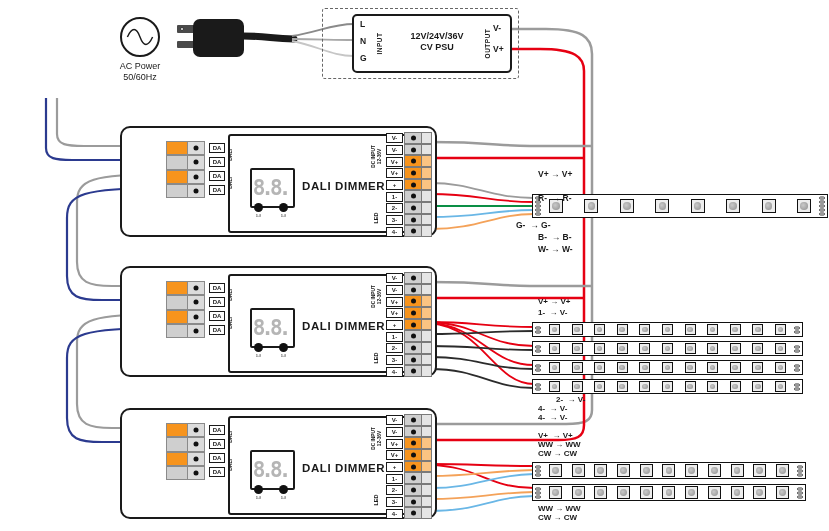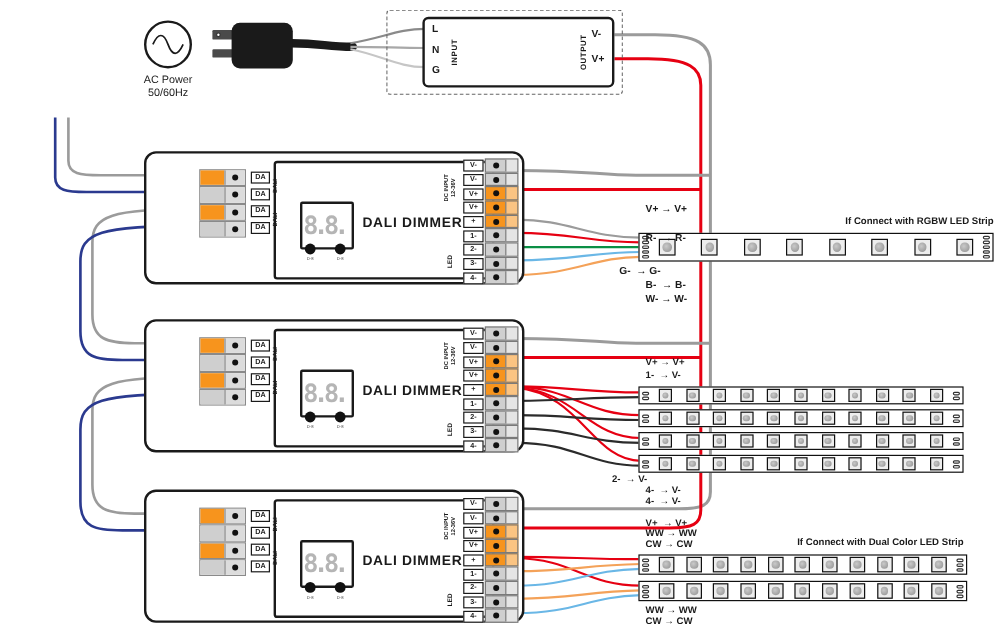--- a/index.html
+++ b/index.html
@@ -151,20 +151,24 @@
     </div>
   <div class="comp prong" style="left:177px;top:41px;width:19px;height:7px"></div>
   <div class="comp plug-body"></div>
 
   <div class="comp psu-outer"></div>
   <div class="comp psu-inner">
     <div class="psu-pin" style="top:3px">L</div>
     <div class="psu-pin" style="top:20px">N</div>
     <div class="psu-pin" style="top:37px">G</div>
     <div class="psu-vert" style="left:2px;top:24px">INPUT</div>
+    <div class="psu-model">
+      <div>12V/24V/36V</div>
+      <div>CV PSU</div>
+    </div>
     <div class="psu-vert" style="left:110px;top:24px">OUTPUT</div>
     <div class="psu-vpin" style="top:7px">V-</div>
     <div class="psu-vpin" style="top:28px">V+</div>
   </div>
 
   <div class="dimmer-slot" style="top:126px">
   <div class="dimmer">
     <div class="dl-block">
       <div class="dl-row">
             <div class="dl-cell oc"></div>
@@ -348,21 +352,20 @@
       <div class="dr-row tg"></div>
       <div class="dr-row tg"></div>
       <div class="dr-row tg"></div>
       <div class="dr-row tg"></div>
     </div>
   </div>
 </div>
 
   <div class="lbl3 maplbl" style="left:538px;top:169px">V+ → V+</div>
   <div class="lbl3 maplbl" style="left:538px;top:193px">R-  → R-</div>
-  <div class="lbl3 striptitle" style="left:600px;top:180px;width:228px">If Connect with RGBW LED Strip</div>
   <div class="led-strip" style="left:532px;top:194px;width:296px;height:24px">
       <div class="holes l">
         <div class="hole"></div>
         <div class="hole"></div>
         <div class="hole"></div>
         <div class="hole"></div>
         <div class="hole"></div>
       </div>
       <div class="holes r">
         <div class="hole"></div>
@@ -577,28 +580,27 @@
           <div class="chip-dot"></div>
         </div>
         <div class="chip" style="height: 11px; width: 11px;">
           <div class="chip-dot"></div>
         </div>
         <div class="chip" style="height: 11px; width: 11px;">
           <div class="chip-dot"></div>
         </div>
       </div>
     </div>
-  <div class="lbl3 maplbl sm" style="left:510px;top:395px">2-  → V-</div>
+  <div class="lbl3 maplbl sm" style="left:556px;top:395px">2-  → V-</div>
   <div class="lbl3 maplbl sm" style="left:538px;top:404px">4-  → V-</div>
   <div class="lbl3 maplbl sm" style="left:538px;top:413px">4-  → V-</div>
 
   <div class="lbl3 maplbl sm" style="left:538px;top:431px">V+  → V+</div>
   <div class="lbl3 maplbl sm" style="left:538px;top:440px">WW → WW</div>
   <div class="lbl3 maplbl sm" style="left:538px;top:449px">CW → CW</div>
-  <div class="lbl3 striptitle" style="left:559px;top:447px;width:244px">If Connect with Dual Color LED Strip</div>
   <div class="led-strip" style="left:532px;top:462px;width:274px;height:17px">
       <div class="holes l">
         <div class="hole"></div>
         <div class="hole"></div>
         <div class="hole"></div>
       </div>
       <div class="holes r">
         <div class="hole"></div>
         <div class="hole"></div>
         <div class="hole"></div>

